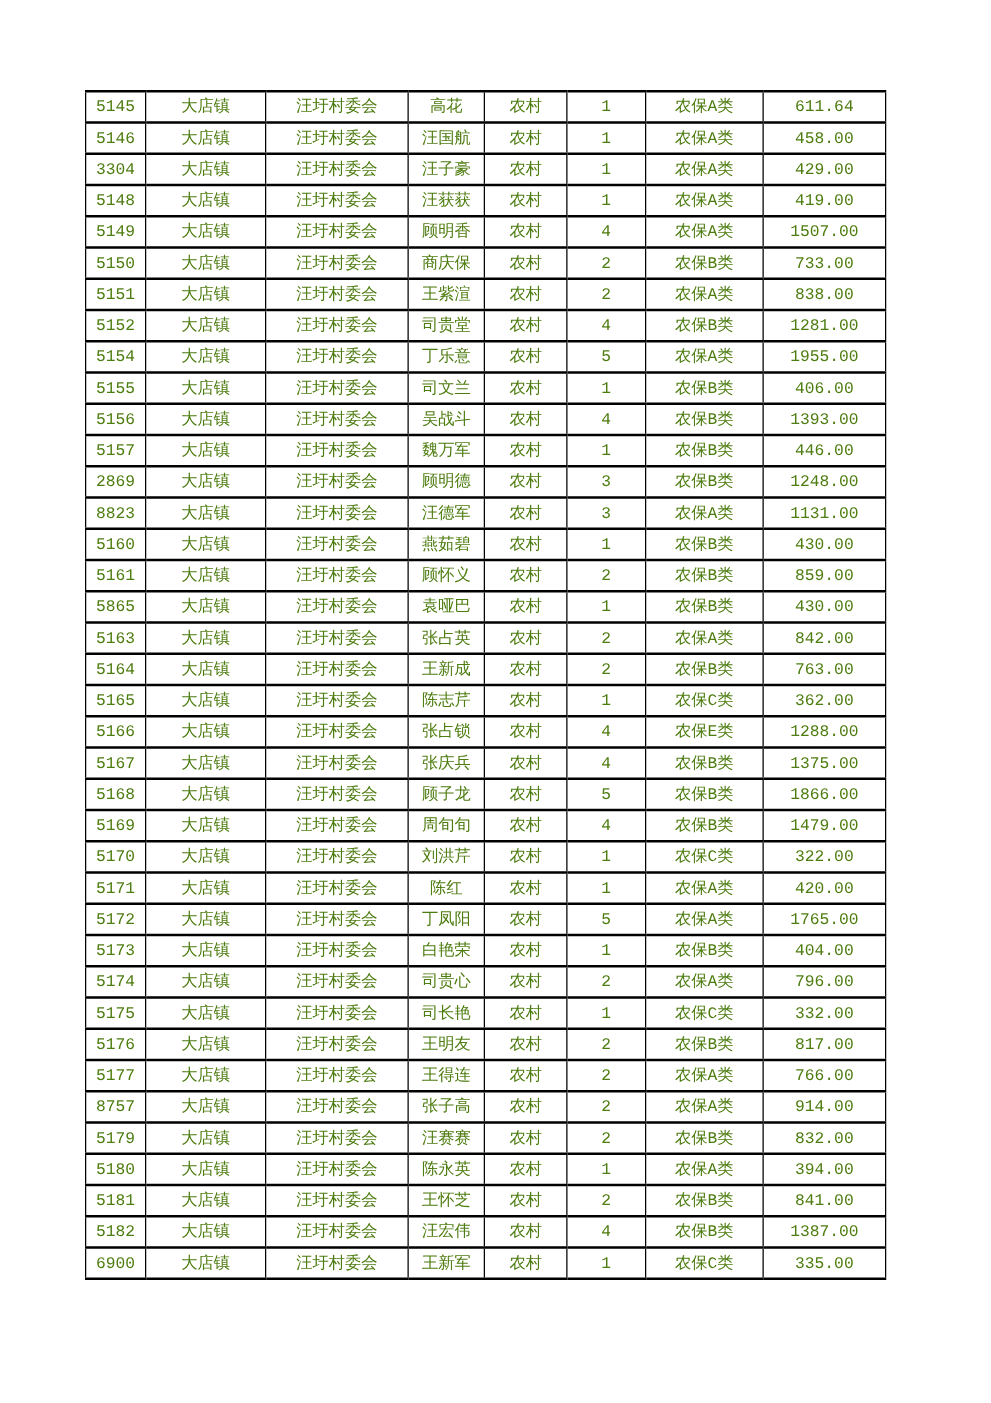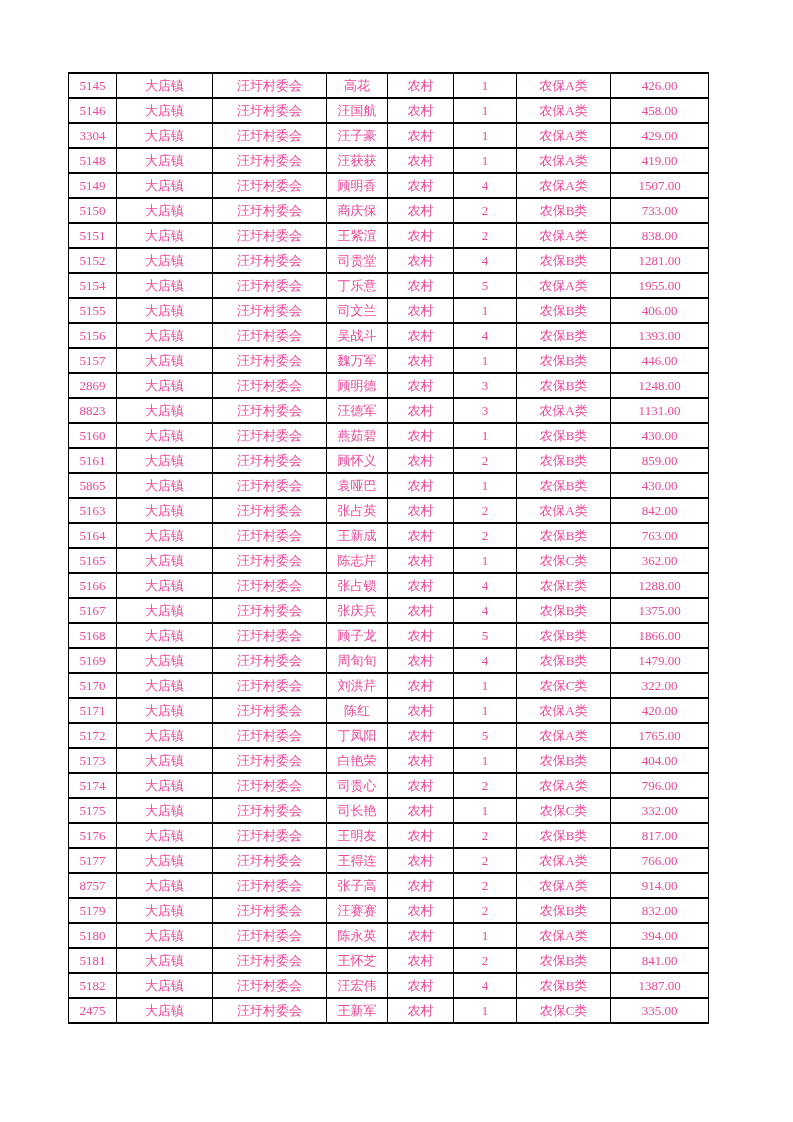--- a/index.html
+++ b/index.html
@@ -5,22 +5,22 @@
   html, body {
     margin: 0;
     padding: 0;
     background: #ffffff;
   }
   .page {
     position: relative;
     width: 793px;
     height: 1122px;
     background: #ffffff;
-    font-family: Liberation Serif, serif;
-    color: #ec4899;
+    font-family: Liberation Mono, monospace;
+    color: #4d7c0f;
     overflow: hidden;
   }
   table.payment-table {
     position: absolute;
     left: 68px;
     top: 72px;
     border-collapse: collapse;
     table-layout: fixed;
     width: 640px;
   }
@@ -64,21 +64,21 @@
     </colgroup>
     <tbody>
         <tr>
           <td>5145</td>
           <td>大店镇</td>
           <td>汪圩村委会</td>
           <td>高花</td>
           <td>农村</td>
           <td>1</td>
           <td>农保A类</td>
-          <td>426.00</td>
+          <td>611.64</td>
         </tr>
         <tr>
           <td>5146</td>
           <td>大店镇</td>
           <td>汪圩村委会</td>
           <td>汪国航</td>
           <td>农村</td>
           <td>1</td>
           <td>农保A类</td>
           <td>458.00</td>
@@ -427,21 +427,21 @@
           <td>5182</td>
           <td>大店镇</td>
           <td>汪圩村委会</td>
           <td>汪宏伟</td>
           <td>农村</td>
           <td>4</td>
           <td>农保B类</td>
           <td>1387.00</td>
         </tr>
         <tr>
-          <td>2475</td>
+          <td>6900</td>
           <td>大店镇</td>
           <td>汪圩村委会</td>
           <td>王新军</td>
           <td>农村</td>
           <td>1</td>
           <td>农保C类</td>
           <td>335.00</td>
         </tr>
       </tbody>
   </table>

